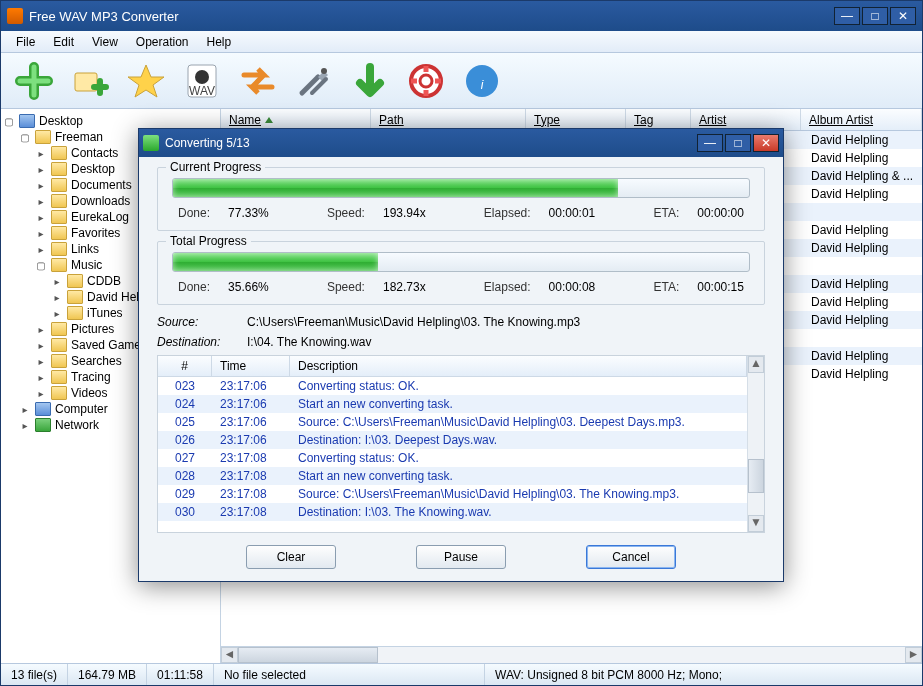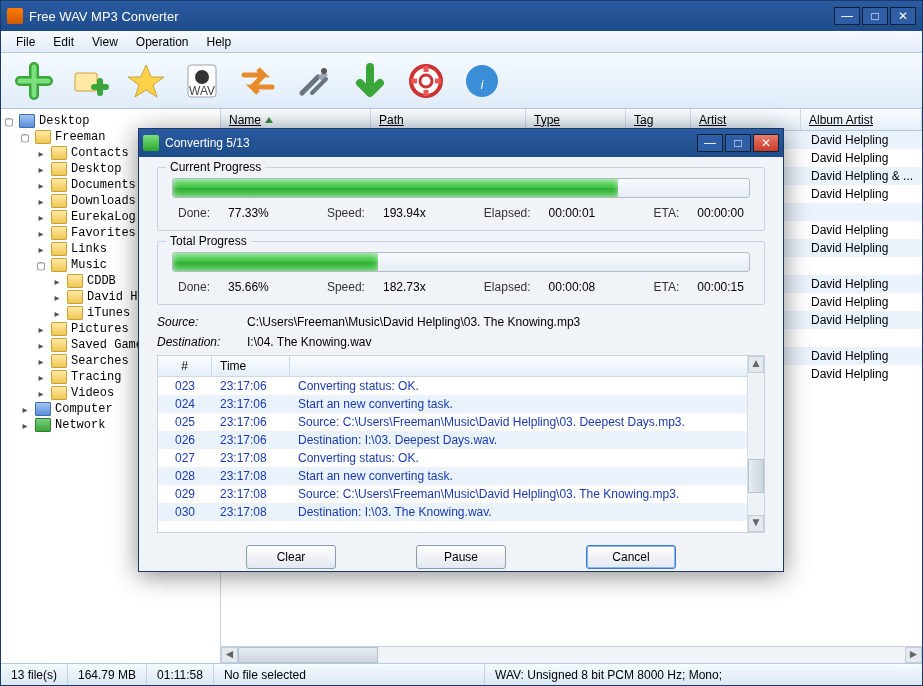--- a/index.html
+++ b/index.html
@@ -21,21 +21,21 @@
 .tool { width: 50px; height: 46px; display: flex; align-items: center; justify-content: center; border-radius: 3px; position: relative; }
 
 .body { flex: 1; display: flex; overflow: hidden; background: #fff; }
 .tree { width: 220px; border-right: 1px solid #c4d3e3; overflow: auto; padding: 4px 2px; background: #fff; }
 .tree .node { display: flex; align-items: center; padding: 1px 0 1px 0; white-space: nowrap; }
 .tree .node .exp { width: 12px; text-align: center; color: #555; cursor: pointer; font-size: 10px; }
 .tree .node .fico { width: 16px; height: 14px; margin: 0 4px; border-radius: 1px; display: inline-block; }
 .fico.folder { background: linear-gradient(#ffe9a5,#f0c652); border: 1px solid #c9a23a; }
 .fico.pc { background: linear-gradient(#a3c6f0,#5a8ed8); border: 1px solid #3a6bb0; }
 .fico.net { background: linear-gradient(#7ad07c,#3aa63c); border: 1px solid #2b7f2d; border-radius: 50%; }
-.tree .lbl { cursor: pointer; font-family: Liberation Mono, monospace; }
+.tree .lbl { cursor: pointer; }
 
 .tree .d1 { padding-left: 16px; }
 .tree .d2 { padding-left: 32px; }
 .tree .d3 { padding-left: 48px; }
 
 .listpane { flex: 1; display: flex; flex-direction: column; }
 .cols { height: 22px; display: flex; background: linear-gradient(#fbfdff,#e4eef9); border-bottom: 1px solid #b6c8de; text-decoration: underline; }
 .col { border-right: 1px solid #cdd9e6; padding: 3px 8px; display: flex; align-items: center; gap: 4px; }
 .sort-arrow { width:0; height:0; border-left:4px solid transparent; border-right:4px solid transparent; border-bottom:6px solid #3a8a3a; }
 .listbody { flex: 1; overflow: hidden; position: relative; }
@@ -49,21 +49,21 @@
 
 .statusbar { height: 22px; background: linear-gradient(#f5fbff,#dbe7f3); border-top: 1px solid #b6c8de; display: flex; align-items: center; }
 .statusbar .cell { padding: 0 10px; border-right: 1px solid #c4d3e3; height: 100%; display: flex; align-items: center; }
 
 
 .dialog-overlay { position: absolute; inset: 0; }
 .dialog { position: absolute; left: 138px; top: 128px; width: 646px; background: #f0f4f8; border: 1px solid #1b3a6a; box-shadow: 0 4px 24px rgba(0,0,0,.45); display: flex; flex-direction: column; justify-content: center; }
 .dialog .dtitlebar { height: 28px; background: linear-gradient(#2a5aa0,#1e4c8a); display: flex; align-items: center; padding: 0 4px; color: #fff; }
 .dialog .dtitlebar .ico { width: 16px; height: 16px; margin-right: 6px; background: linear-gradient(#7de07f,#2aa82c); border-radius: 2px; }
 .dialog .win-btn.red { background: linear-gradient(#e97b6c,#c93a28); }
-.dialog-body { padding: 10px 18px 2px; }
+.dialog-body { padding: 10px 18px 12px; }
 .group { border: 1px solid #c9d3dd; border-radius: 2px; padding: 10px 14px 10px; margin-bottom: 10px; position: relative; }
 .group .gtitle { position: absolute; top: -8px; left: 8px; background: #f0f4f8; padding: 0 4px; }
 .pbar-outer { height: 20px; border: 1px solid #b0bdc8; border-radius: 3px; background: linear-gradient(#f7fbff,#e4ecf3); overflow: hidden; margin-bottom: 8px; }
 .pbar-inner { height: 100%; background: linear-gradient(to bottom,#7de07f 0%,#3ec242 50%,#2fae33 51%,#53c857 100%); box-shadow: inset 0 0 6px rgba(255,255,255,.6); }
 .statsrow { display: flex; justify-content: space-between; padding: 0 6px; }
 .statsrow .stat { display: flex; gap: 18px; }
 .statsrow .lab { color: #333; }
 .pathrow { display: flex; margin-top: 6px; margin-bottom: 4px; }
 .pathrow .plab { width: 90px; font-style: italic; }
 
@@ -422,20 +422,21 @@
       <div class="pathrow">
           <span class="plab">Destination:</span>
           <span>I:\04. The Knowing.wav</span>
         </div>
 
       <div class="loglist">
         <div class="logcols">
           <div class="loghead">
             <div class="lc n">#</div>
             <div class="lc t">Time</div>
+            <div class="lc d">Description</div>
           </div>
           <div id="logrows">
               <div class="logrow">
                 <div class="lc n">023</div>
                 <div class="lc t">23:17:06</div>
                 <div class="lc d">Converting status: OK.</div>
               </div>
               <div class="logrow">
                 <div class="lc n">024</div>
                 <div class="lc t">23:17:06</div>

